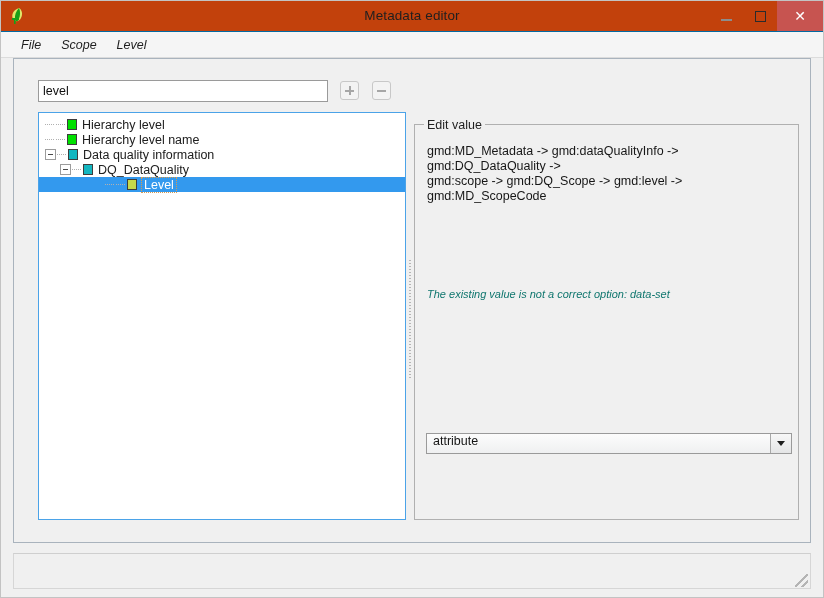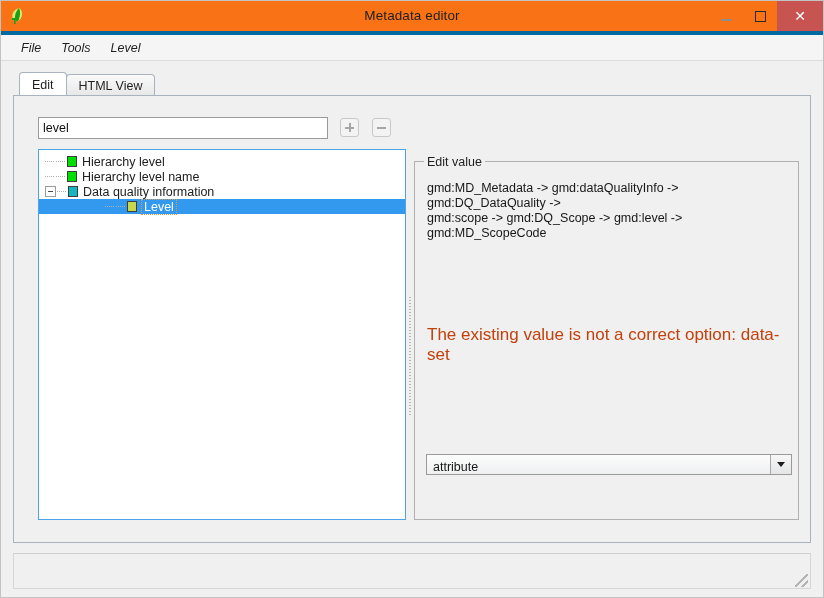--- a/index.html
+++ b/index.html
@@ -26,22 +26,22 @@
     border: 1px solid #c3c3c3;
     background: #f0f0f0;
     display: flex;
     flex-direction: column;
   }
 
   
   .titlebar {
     position: relative;
     height: 30px;
-    background: #f97316;
-    border-bottom: 4px solid #0369a1;
+    background: #c2410c;
+    border-bottom: 1px solid #0369a1;
     flex: none;
     padding-left: 33px;
   }
   .app-icon {
     position: absolute;
     left: 7px; top: 5px;
     width: 18px; height: 19px;
   }
   .title-text {
     position: absolute;
@@ -287,32 +287,33 @@
   .path-text {
     position: absolute;
     left: 12px; top: 19px; right: 14px;
     font-size: 12.5px;
     line-height: 15px;
     color: #171717;
   }
   .error-text {
     position: absolute;
     left: 12px; top: 163px; right: 12px;
-    font-size: 17px;
-    color: #c2410c;
+    font-size: 11px;
+    color: #0f766e;
+    font-style: italic;
   }
   .combo {
     position: absolute;
-    left: 11px; top: 292px;
+    left: 11px; top: 308px;
     width: 366px; height: 21px;
     box-sizing: border-box;
     border: 1px solid #9a9a9a;
     background: linear-gradient(to bottom, #fcfcfc, #eff0f1);
     display: flex;
-    align-items: flex-end;
+    align-items: flex-start;
   }
   .combo-value {
     flex: 1 1 auto;
     padding-left: 6px;
     font-size: 12.5px;
     color: #151515;
     white-space: nowrap;
     overflow: hidden;
   }
   .combo-arrow-box {
@@ -375,28 +376,24 @@
         <div class="max-glyph"></div>
       </div>
       <div class="win-btn close">
         <span class="close-glyph">✕</span>
       </div>
     </div>
   </div>
 
   <div class="menubar">
     <div class="menu-item">File</div>
-    <div class="menu-item">Tools</div>
+    <div class="menu-item">Scope</div>
     <div class="menu-item">Level</div>
   </div>
 
-  <div class="tabstrip">
-    <div class="tab active">Edit</div>
-    <div class="tab">HTML View</div>
-  </div>
 
   <div class="tabbody">
 
     <div class="left-pane">
 
       <div class="search-row">
         <input class="search-input" type="text" value="level" style="">
         <div class="sq-btn plus">
           <div class="bar-h"></div>
           <div class="bar-v"></div>
@@ -422,20 +419,27 @@
               <span class="node-icon" style="background: rgb(0, 224, 0);"></span>
               <span class="tree-label">Hierarchy level name</span>
             </div>
             <div class="tree-row">
               <span class="indent" style="width: 6px;"></span>
               <span class="expander"></span>
               <span class="dots"></span>
               <span class="node-icon" style="background: rgb(19, 182, 192);"></span>
               <span class="tree-label">Data quality information</span>
             </div>
+            <div class="tree-row">
+              <span class="indent" style="width: 21px;"></span>
+              <span class="expander"></span>
+              <span class="dots"></span>
+              <span class="node-icon" style="background: rgb(19, 182, 192);"></span>
+              <span class="tree-label">DQ_DataQuality</span>
+            </div>
             <div class="tree-row selected">
               <span class="indent" style="width: 66px;"></span>
               <span class="dots"></span>
               <span class="dots"></span>
               <span class="node-icon" style="background: rgb(198, 217, 74);"></span>
               <span class="tree-label">Level</span>
             </div>
           </div>
       </div>
     </div>

